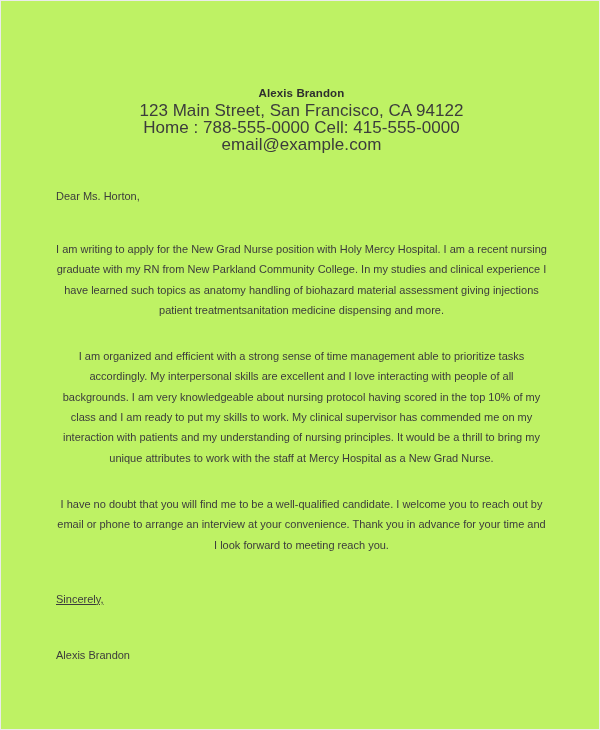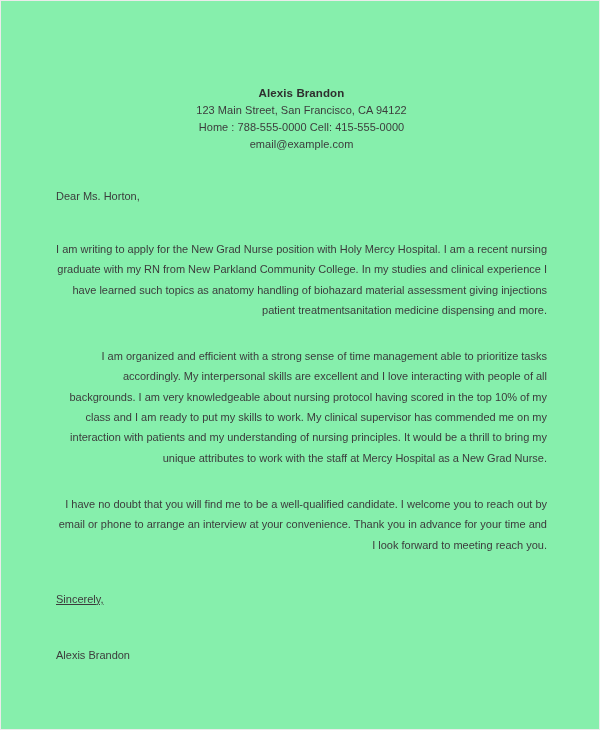--- a/index.html
+++ b/index.html
@@ -5,21 +5,21 @@
   html, body {
     margin: 0;
     padding: 0;
     background: #ffffff;
   }
   .page {
     position: relative;
     width: 600px;
     height: 730px;
     box-sizing: border-box;
-    background: #86efac;
+    background: #bef264;
     border: 1px solid #ebebeb;
     overflow: hidden;
     font-family: "Liberation Sans", sans-serif;
     color: #3c3c3c;
   }
   .letter {
     position: absolute;
     left: 0;
     top: 0;
     width: 600px;
@@ -33,40 +33,40 @@
     margin: 0 0 0 0;
   }
   .lh-name {
     font-size: 11.5px;
     font-weight: bold;
     color: #2e2e2e;
     line-height: 17px;
     letter-spacing: 0.1px;
   }
   .lh-line {
-    font-size: 11px;
+    font-size: 17px;
     font-weight: normal;
     color: #3c3c3c;
     line-height: 17px;
     letter-spacing: 0.05px;
   }
 
   
   .salutation {
     margin-top: 33px;
     font-size: 11px;
     line-height: 20px;
     color: #3c3c3c;
   }
   .para {
     margin-top: 26px;
     font-size: 11px;
     line-height: 20.3px;
     color: #3c3c3c;
-    text-align: right;
+    text-align: center;
   }
   .para.first { margin-top: 33px; }
   .closing {
     margin-top: 34px;
     font-size: 11px;
     line-height: 20px;
     color: #3c3c3c;
     text-decoration: underline;
   }
   .signature {

